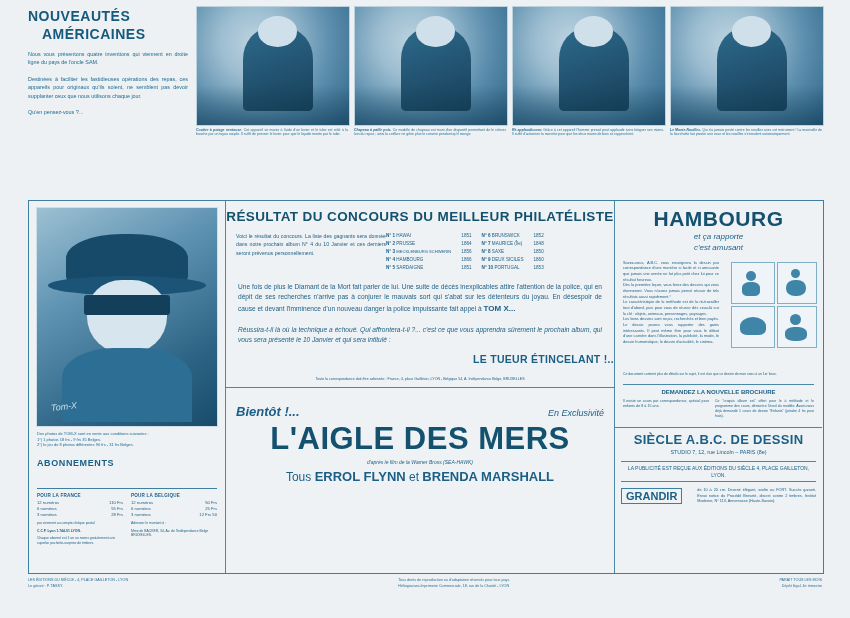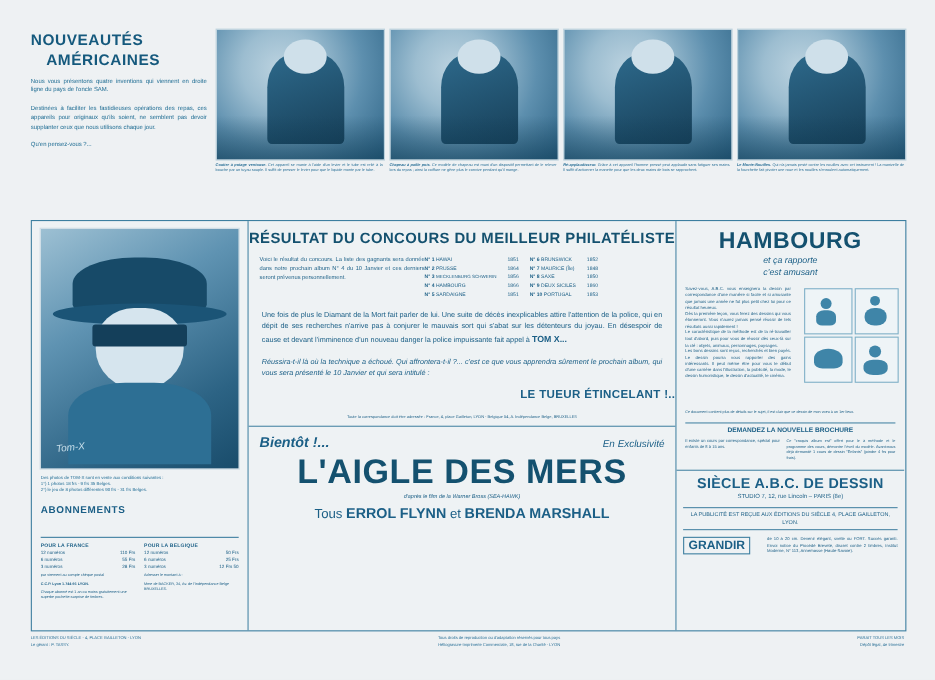--- a/index.html
+++ b/index.html
@@ -9,21 +9,21 @@
     font-family:"Liberation Sans",sans-serif;
     color:#1b5f86;
   }
   .page{
     position:relative;width:850px;height:618px;
     background:#eef1f3;
   }
   .b{font-weight:bold;}
 
   
-  .top{position:absolute;left:0;top:0;width:850px;height:200px;margin-top:20px;}
+  .top{position:absolute;left:0;top:0;width:850px;height:200px;}
   .nouv{
     position:absolute;left:28px;top:8px;width:160px;
   }
   .nouv h1{
     margin:0;font-size:14px;font-weight:bold;letter-spacing:.5px;
     color:#15597d;font-family:"Liberation Sans",sans-serif;
   }
   .nouv h1.second{margin-left:14px;margin-top:2px;}
   .nouv p{margin:8px 0 0 0;font-size:5.4px;line-height:1.55;text-align:justify;color:#1b6somehow;}
   .nouv p{color:#1b6a91;}
@@ -114,21 +114,21 @@
   .cb-right ol{margin:0;padding:0;list-style:none;}
   .cb-right li{white-space:nowrap;}
   .cb-right li .yr{float:right;margin-left:10px;}
   .synopsis{margin:10px 12px 0 12px;font-size:6.6px;line-height:1.55;text-align:justify;}
   .synopsis .tomx-b{font-weight:bold;font-size:8px;}
   .tueur{
     text-align:right;font-size:10.5px;font-weight:bold;margin-top:8px;letter-spacing:.3px;
   }
   .corr{margin:12px 10px 0 10px;font-size:3.6px;text-align:center;}
   .bientot{
-    margin-top:6px;padding-top:6px;border-top:1px solid #4b87a6;
+    margin-top:6px;padding-top:16px;border-top:1px solid #4b87a6;
     display:flex;justify-content:space-between;align-items:baseline;padding-left:10px;padding-right:10px;
   }
   .bientot .b1{font-size:13px;font-weight:bold;font-style:italic;}
   .bientot .b2{font-size:9px;font-style:italic;}
   .formidable{text-align:center;font-size:9px;font-style:italic;margin-top:2px;}
   .aigle{
     text-align:center;font-size:31px;font-weight:bold;letter-spacing:.5px;
     margin-top:2px;color:#14516f;
   }
   .apres{text-align:center;font-size:5px;font-style:italic;margin-top:2px;}

